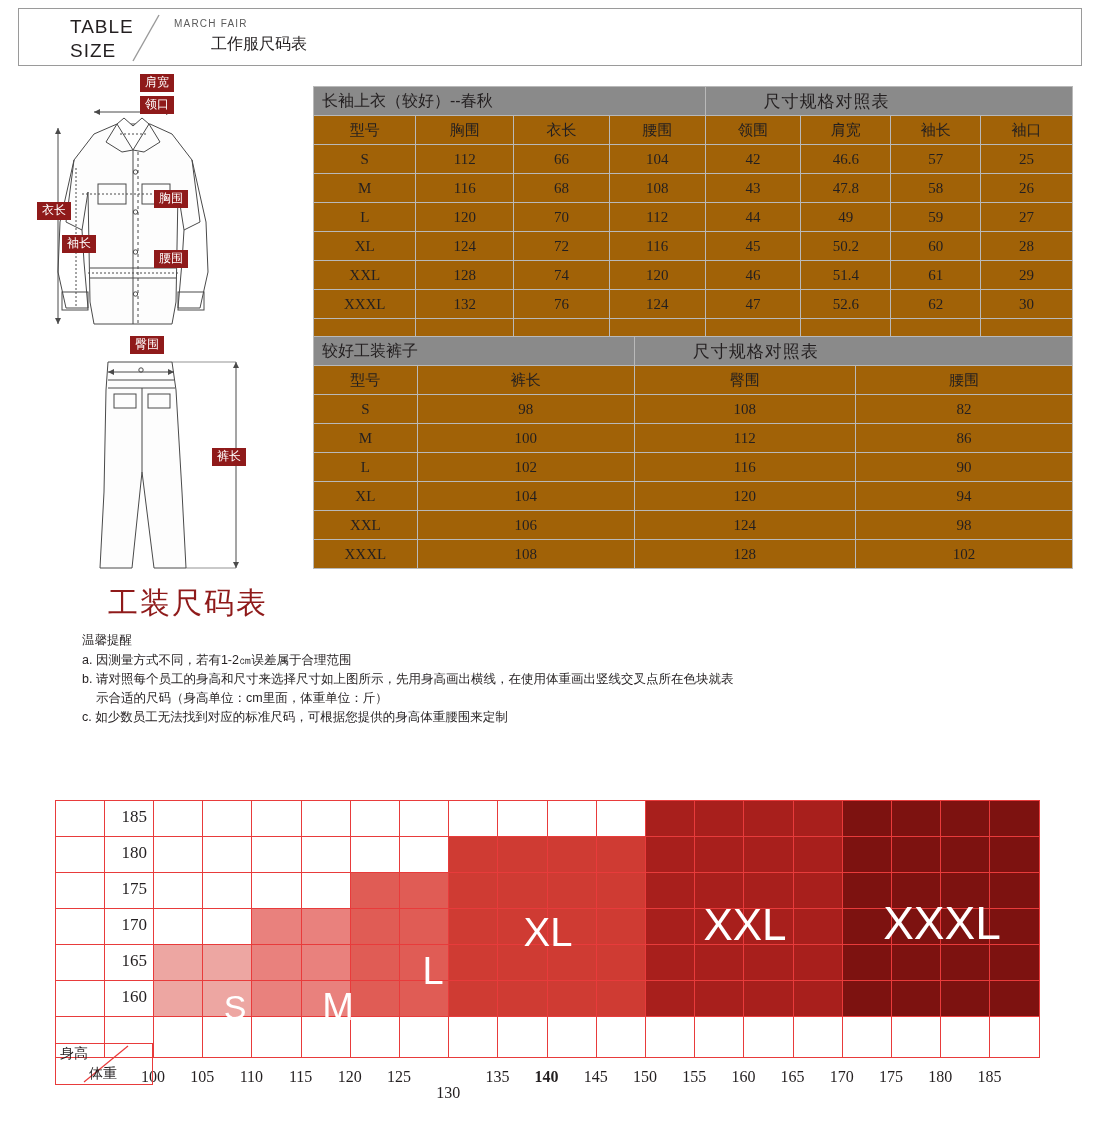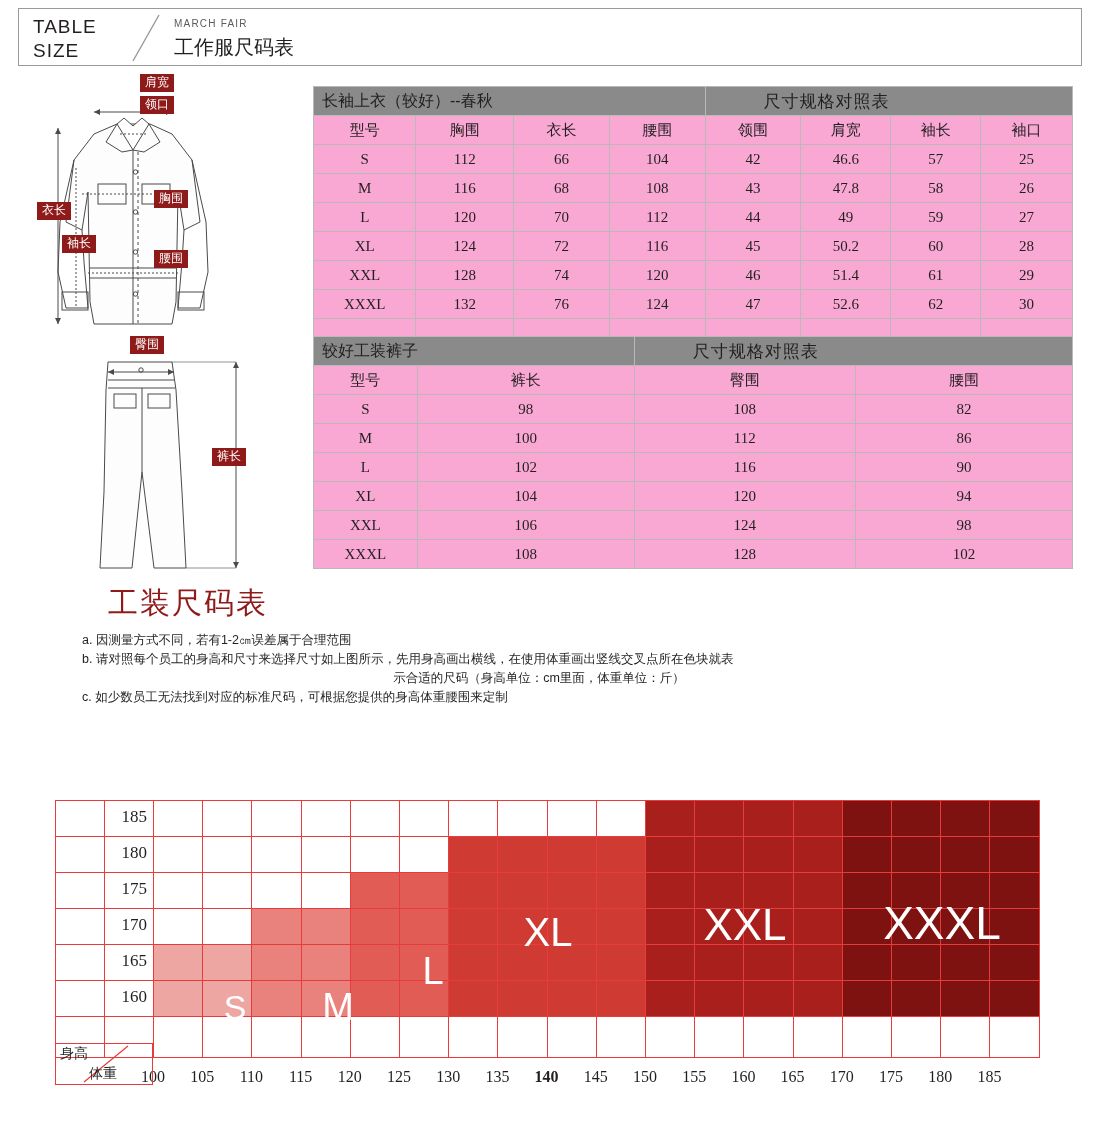--- a/index.html
+++ b/index.html
@@ -27,39 +27,41 @@
   .header-left {
     position: absolute;
     left: 14px; top: 6px;
     line-height: 1.25;
   }
   .header-left .l1, .header-left .l2 {
     font-size: 19px;
     letter-spacing: 1px;
     color: #231f20;
     font-family: "Liberation Sans", sans-serif;
+    margin-left: 37px;
   }
   .header-slash {
     position: absolute;
     left: 108px; top: 4px;
     width: 40px; height: 50px;
   }
   .header-right {
     position: absolute;
     left: 155px; top: 9px;
   }
   .header-right .en {
     font-size: 10px;
     letter-spacing: 1.2px;
     color: #5b5b5b;
   }
   .header-right .cn {
-    font-size: 20px;
+    font-size: 16px;
     color: #231f20;
     margin-top: 5px;
+    margin-left: 37px;
   }
 
   
   .illus {
     position: absolute;
     left: 22px; top: 72px;
     width: 275px; height: 510px;
   }
   .tag {
     position: absolute;
@@ -68,21 +70,21 @@
     font-size: 12px;
     padding: 1px 5px 2px 5px;
     white-space: nowrap;
     line-height: 1.25;
   }
 
   
   table.sz {
     position: absolute;
     border-collapse: collapse;
-    background: #f9a8d4;
+    background: #a16207;
   }
   table.sz td, table.sz th {
     border: 1px solid #b9b9b9;
     text-align: center;
     font-size: 15px;
     color: #231f20;
     height: 26px;
     font-family: "Liberation Serif", serif;
   }
   .band td {
@@ -128,21 +130,21 @@
   }
   .notes {
     position: absolute;
     left: 82px; top: 631px;
     width: 900px;
     font-size: 12.5px;
     line-height: 19px;
     color: #231f20;
   }
   .notes .n0 { margin-bottom: 1px; }
-  .notes .ind { padding-left: 14px; text-align: center; }
+  .notes .ind { padding-left: 14px; }
 
   
   .chart {
     position: absolute;
     left: 55px; top: 800px;
     width: 985px; height: 258px;
   }
   .cell {
     position: absolute;
     box-sizing: border-box;
@@ -418,20 +420,21 @@
     <td>XXXL</td>
     <td>108</td>
     <td>128</td>
     <td>102</td>
   </tr>
 </tbody>
   </table>
 
 <div class="big-title">工装尺码表</div>
 <div class="notes">
+  <div class="n0">温馨提醒</div>
   <div>a. 因测量方式不同，若有1-2㎝误差属于合理范围</div>
   <div>b. 请对照每个员工的身高和尺寸来选择尺寸如上图所示，先用身高画出横线，在使用体重画出竖线交叉点所在色块就表</div>
   <div class="ind">示合适的尺码（身高单位：cm里面，体重单位：斤）</div>
   <div>c. 如少数员工无法找到对应的标准尺码，可根据您提供的身高体重腰围来定制</div>
 </div>
 
 <div class="chart">
 
   <div class="cell" style="left:98px; top:144px; width:98.4px; height:72px; background:#eda6a2;"></div>
 
@@ -489,21 +492,21 @@
   <div class="ylab" style="left:40px; top:115px;">170</div>
   <div class="ylab" style="left:40px; top:151px;">165</div>
   <div class="ylab" style="left:40px; top:187px;">160</div>
 
   <div class="xlab" style="left:72px;    top:268px;">100</div>
   <div class="xlab" style="left:121.2px; top:268px;">105</div>
   <div class="xlab" style="left:170.4px; top:268px;">110</div>
   <div class="xlab" style="left:219.6px; top:268px;">115</div>
   <div class="xlab" style="left:268.8px; top:268px;">120</div>
   <div class="xlab" style="left:318px;   top:268px;">125</div>
-  <div class="xlab" style="left:367.2px; top:268px;">130</div>
+  <div class="xlab" style="left:367.2px; top:284px;">130</div>
   <div class="xlab" style="left:416.4px; top:268px;">135</div>
   <div class="xlab" style="left:465.6px; top:268px;font-weight:bold;">140</div>
   <div class="xlab" style="left:514.8px; top:268px;">145</div>
   <div class="xlab" style="left:564px;   top:268px;">150</div>
   <div class="xlab" style="left:613.2px; top:268px;">155</div>
   <div class="xlab" style="left:662.4px; top:268px;">160</div>
   <div class="xlab" style="left:711.6px; top:268px;">165</div>
   <div class="xlab" style="left:760.8px; top:268px;">170</div>
   <div class="xlab" style="left:810px;   top:268px;">175</div>
   <div class="xlab" style="left:859.2px; top:268px;">180</div>

